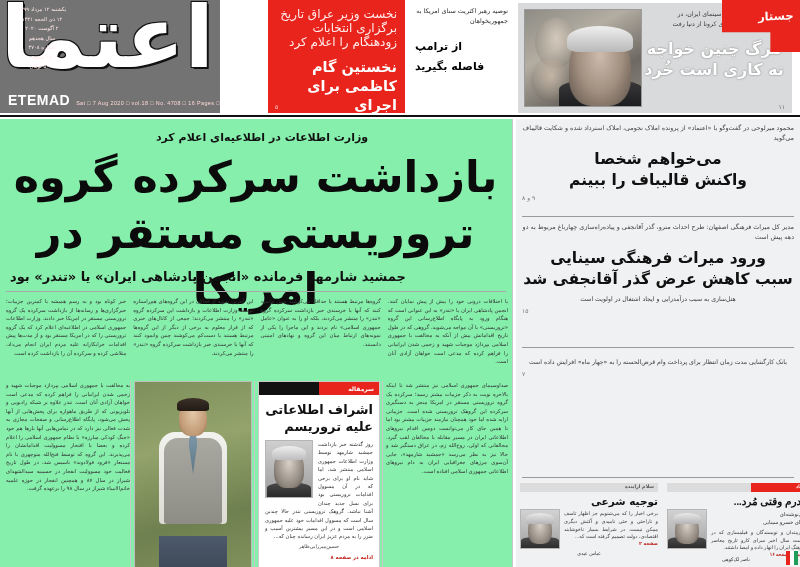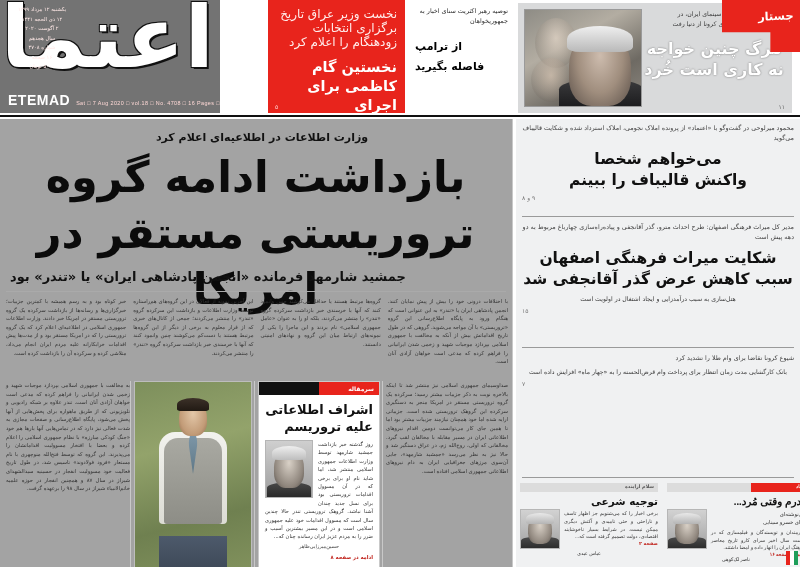--- a/index.html
+++ b/index.html
@@ -102,21 +102,21 @@
     clip-path: polygon(0 0, 100% 0, 100% 100%, 62% 100%, 62% 62%, 0 62%);
   }
   .corner-ribbon .txt {
     position: absolute; right: 6px; top: 9px; color: #fff; font-size: 11.5px;
     font-weight: bold; direction: rtl; transform: rotate(-2deg);
   }
 
   .rule-top { position: absolute; left: 0; top: 115px; width: 800px; height: 2px; background: #111; }
 
   
-  .lead { position: absolute; left: 0; top: 119px; width: 512px; height: 448px; background: #a3a3a3; }
+  .lead { position: absolute; left: 0; top: 119px; width: 512px; height: 448px; background: #86efac; }
   .lead-kicker {
     position: absolute; right: 10px; top: 12px; width: 480px; text-align: center;
     direction: rtl; font-size: 11px; font-weight: bold; color: #111;
   }
   .lead-h1 {
     position: absolute; right: 4px; top: 30px; width: 505px; text-align: center;
     direction: rtl; font-size: 43px; line-height: 56px; font-weight: bold;
     color: #0b0b0b; letter-spacing: -1px;
   }
   .lead-sub {
@@ -282,21 +282,21 @@
       <div class="kicker">نخست وزیر عراق تاریخ برگزاری انتخابات زودهنگام را اعلام کرد</div>
       <div class="hl">
         <div>نخستین گام</div>
         <div>کاظمی برای اجرای</div>
         <div>مطالبات عمومی</div>
       </div>
       <div class="pg">۵</div>
     </div>
 
     <div class="tb-trump">
-      <div class="kicker">توصیه رهبر اکثریت سنای اخبار به جمهوریخواهان</div>
+      <div class="kicker">توصیه رهبر اکثریت سنای امریکا به جمهوریخواهان</div>
       <div class="hl">
         <div>از ترامپ</div>
         <div>فاصله بگیرید</div>
       </div>
     </div>
 
     <div class="tb-khosro">
       <div class="kh-photo">
         <div class="kh-ghost1"></div>
         <div class="kh-ghost2"></div>
@@ -315,21 +315,21 @@
     <div class="corner-ribbon">
       <div class="txt">جستار</div>
     </div>
   </div>
 
   <div class="rule-top"></div>
 
   <div class="lead">
     <div class="lead-kicker">وزارت اطلاعات در اطلاعیه‌ای اعلام کرد</div>
     <div class="lead-h1">
-      <div>بازداشت ادامه گروه</div>
+      <div>بازداشت سرکرده گروه</div>
       <div>تروریستی مستقر در امریکا</div>
     </div>
     <div class="lead-sub">جمشید شارمهد فرمانده «انجمن پادشاهی ایران» یا «تندر» بود</div>
     <div class="lead-rule"></div>
 
     <div class="lead-cols">
       <div class="lcol">خبر کوتاه بود و به رسم همیشه با کمترین جزییات؛ خبرگزاری‌ها و رسانه‌ها از بازداشت سرکرده یک گروه تروریستی مستقر در امریکا خبر دادند. وزارت اطلاعات جمهوری اسلامی در اطلاعیه‌ای اعلام کرد که یک گروه تروریستی را که در امریکا مستقر بود و از مدت‌ها پیش اقدامات خرابکارانه علیه مردم ایران انجام می‌داد، متلاشی کرده و سرکرده آن را بازداشت کرده است.</div>
       <div class="lcol">این آخرین نمونه از فعالان در این گروه‌های هم‌راستاره توسط وزارت اطلاعات و بازداشت این سرکرده گروه «تندر» را منتشر می‌کردند؛ جمعی از کانال‌های خبری که از قرار معلوم به برخی از دیگر از این گروه‌ها مرتبط هستند یا دست‌کم می‌کوشند چنین وانمود کنند که آنها با خرسندی خبر بازداشت سرکرده گروه «تندر» را منتشر می‌کردند.</div>
       <div class="lcol">گروه‌ها مرتبط هستند یا حداقل می‌کوشند چنین وانمود کنند که آنها با خرسندی خبر بازداشت سرکرده گروه «تندر» را منتشر می‌کردند، بلکه او را به عنوان «عامل جمهوری اسلامی» نام بردند و این ماجرا را یکی از نمونه‌های ارتباط میان این گروه و نهادهای امنیتی دانستند.</div>
       <div class="lcol">با اختلافات درونی خود را بیش از پیش نمایان کنند. انجمن پادشاهی ایران یا «تندر» به این عنوانی است که هنگام ورود به پایگاه اطلاع‌رسانی این گروه «تروریستی» با آن مواجه می‌شوید. گروهی که در طول تاریخ اقداماتش بیش از آنکه به مخالفت با جمهوری اسلامی بپردازد موجبات شهید و زخمی شدن ایرانیانی را فراهم کرده که مدعی است خواهان آزادی آنان است.</div>
@@ -386,31 +386,30 @@
         <div>واکنش قالیباف را ببینم</div>
       </div>
       <div class="pg">۹ و ۸</div>
     </div>
 
     <div class="rc-divider" style="top:97px;"></div>
 
     <div class="rstory" style="top:103px;">
       <div class="kicker">مدیر کل میراث فرهنگی اصفهان: طرح احداث مترو، گذر آقانجفی و پیاده‌راه‌سازی چهارباغ مربوط به دو دهه پیش است</div>
       <div class="hl">
-        <div>شکایت میراث فرهنگی اصفهان</div>
+        <div>ورود میراث فرهنگی سینایی</div>
         <div>سبب کاهش عرض گذر آقانجفی شد</div>
       </div>
       <div class="dek">هتل‌سازی به سبب درآمدزایی و ایجاد اشتغال در اولویت است</div>
       <div class="pg">۱۵</div>
     </div>
 
     <div class="rc-divider" style="top:228px;"></div>
 
     <div class="rstory" style="top:234px;">
-      <div class="kicker">شیوع کرونا تقاضا برای وام طلا را تشدید کرد</div>
       <div class="dek">بانک کارگشایی مدت زمان انتظار برای پرداخت وام قرض‌الحسنه را به «چهار ماه» افزایش داده است</div>
       <div class="pg">۷</div>
     </div>
 
     <div class="rc-divider" style="top:358px;"></div>
 
     <div class="colbox" style="left:151px; top:364px;font-family:Liberation Serif, serif;">
       <div class="bar">
         <div class="red"></div>
         <div class="tag">یاد</div>

